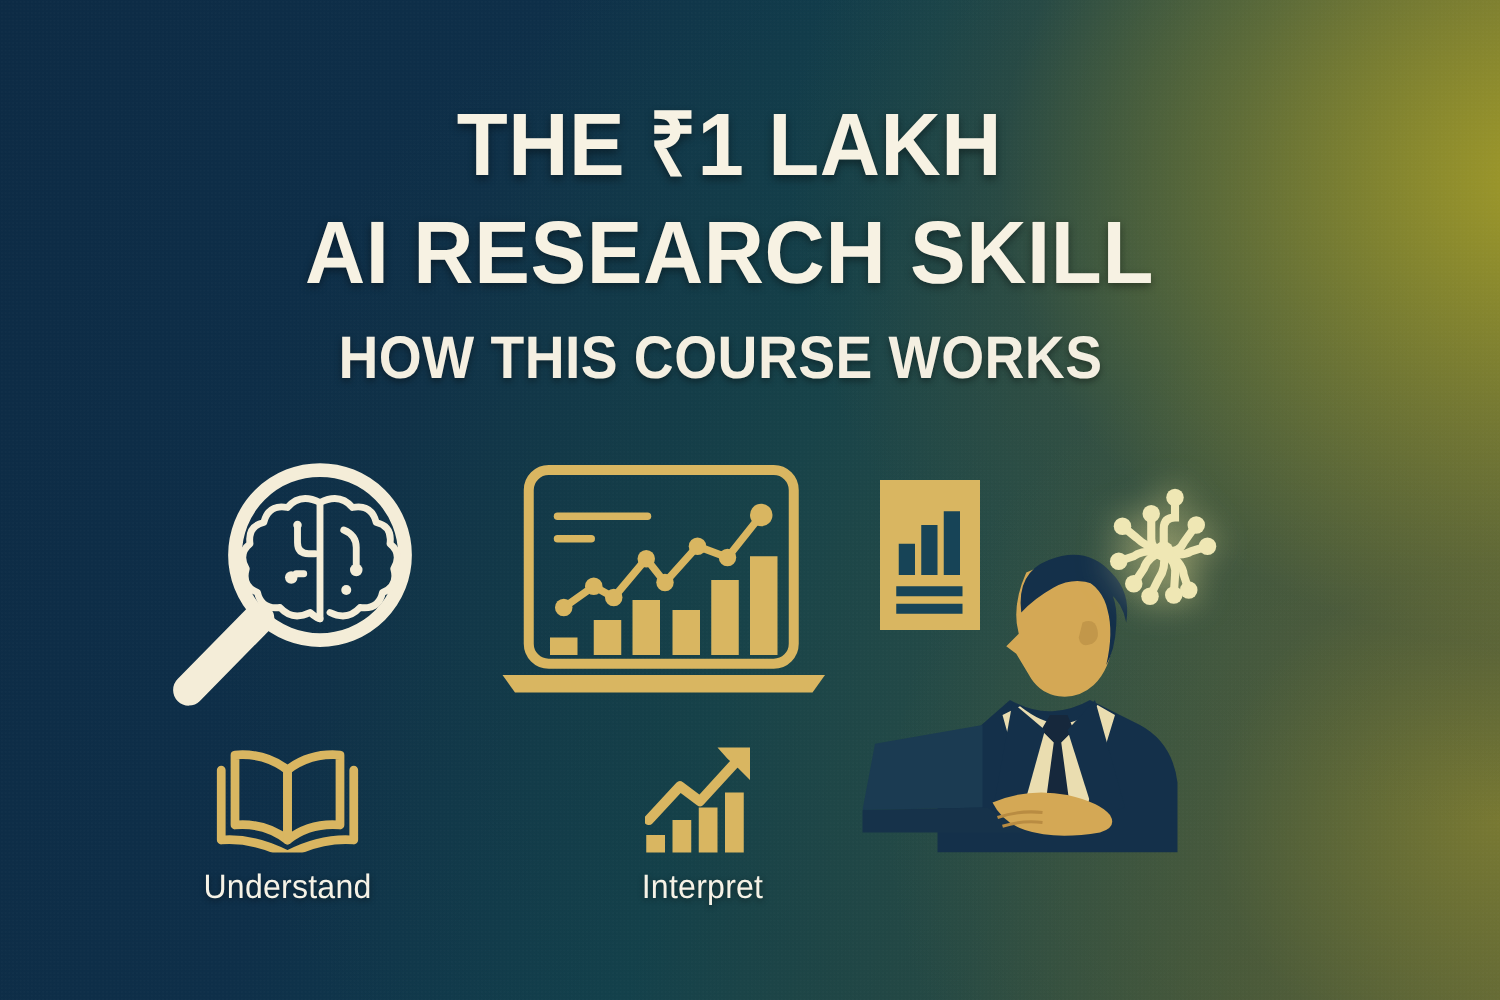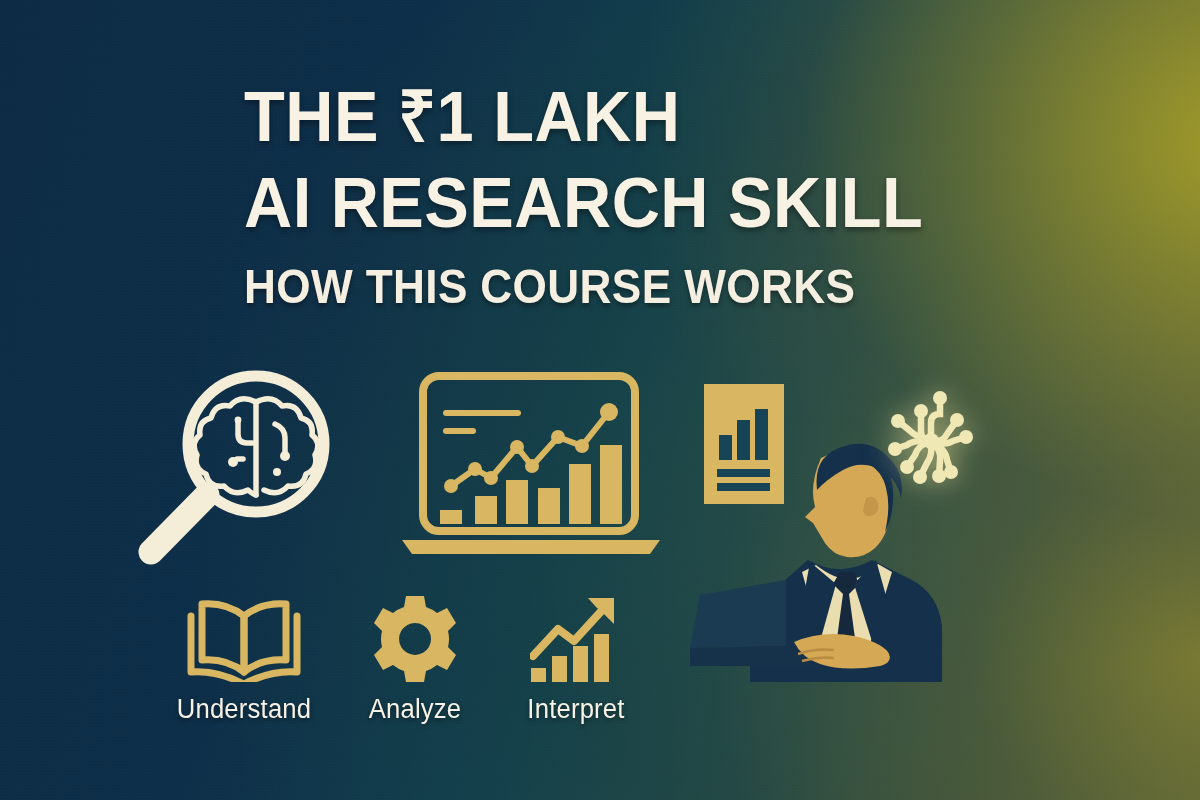--- a/index.html
+++ b/index.html
@@ -29,20 +29,21 @@
     background-size: 3px 3px, 4px 4px;
     background-position: 0 0, 2px 1px;
   }
 
   
   .headline-block {
     position: absolute;
     left: 244px;
     top: 82px;
     z-index: 6;
+    text-align: center;
   }
   .title-line {
     color: #F7F2E3;
     font-weight: 700;
     letter-spacing: 0.5px;
     line-height: 0.98;
     white-space: nowrap;
     text-shadow: 0 3px 7px rgba(0,0,0,0.40);
     transform: scaleX(0.94);
     transform-origin: left center;
@@ -65,21 +66,21 @@
   .hero-icon { position: absolute; z-index: 5; }
   #magnifier-brain-icon { left: 125px; top: 362px; }
   #laptop-chart-icon   { left: 396px; top: 368px; }
   #report-doc-icon     { left: 703px; top: 383px; }
   #neural-net-icon     { left: 876px; top: 386px; filter: drop-shadow(0 0 13px rgba(235,225,150,0.62)); }
   #analyst-person      { left: 690px; top: 432px; z-index: 4; }
 
   
   #step-row {
     position: absolute;
-    left: 14px; right: 0;
+    left: 0; right: 0;
     top: 596px;
     height: 160px;
     z-index: 6;
     padding-left: 30px;
   }
   .step-item {
     position: absolute;
     top: 0;
     width: 170px;
     text-align: center;
@@ -244,30 +245,20 @@
           <g stroke="#D9B661" stroke-width="7" stroke-linejoin="round" stroke-linecap="round" fill="none">
             <path d="M63 20 q-18 -14 -42 -12 v56 q24 -2 42 12 z"></path>
             <path d="M63 20 q18 -14 42 -12 v56 q-24 -2 -42 12 z"></path>
             <path d="M10 20 v56 q26 -2 53 12 q27 -14 53 -12 v-56"></path>
           </g>
         </svg>
       </div>
       <div class="step-label">Understand</div>
     </div>
 
-    <div class="step-item" id="step-1">
-      <div class="step-icon">
-        <svg width="90" height="90" viewBox="0 0 90 90" fill="none">
-          <path fill="#D9B661" fill-rule="evenodd" d="
-            M36 2 h18 l2 11 q6 2 11 6 l10 -5 l9 15 l-8 8 q1 4 1 8 t-1 8 l8 8 l-9 15 l-10 -5 q-5 4 -11 6 l-2 11 h-18 l-2 -11 q-6 -2 -11 -6 l-10 5 l-9 -15 l8 -8 q-1 -4 -1 -8 t1 -8 l-8 -8 l9 -15 l10 5 q5 -4 11 -6 z
-            M45 29 a16 16 0 1 0 0.1 0 z"></path>
-        </svg>
-      </div>
-      <div class="step-label">Analyze</div>
-    </div>
 
     <div class="step-item" id="step-2">
       <div class="step-icon">
         <svg width="92" height="90" viewBox="0 0 92 90" fill="none">
           <g fill="#D9B661">
             <rect x="1" y="74" width="15" height="14"></rect>
             <rect x="22" y="62" width="15" height="26"></rect>
             <rect x="43" y="52" width="15" height="36"></rect>
             <rect x="64" y="40" width="15" height="48"></rect>
           </g>

